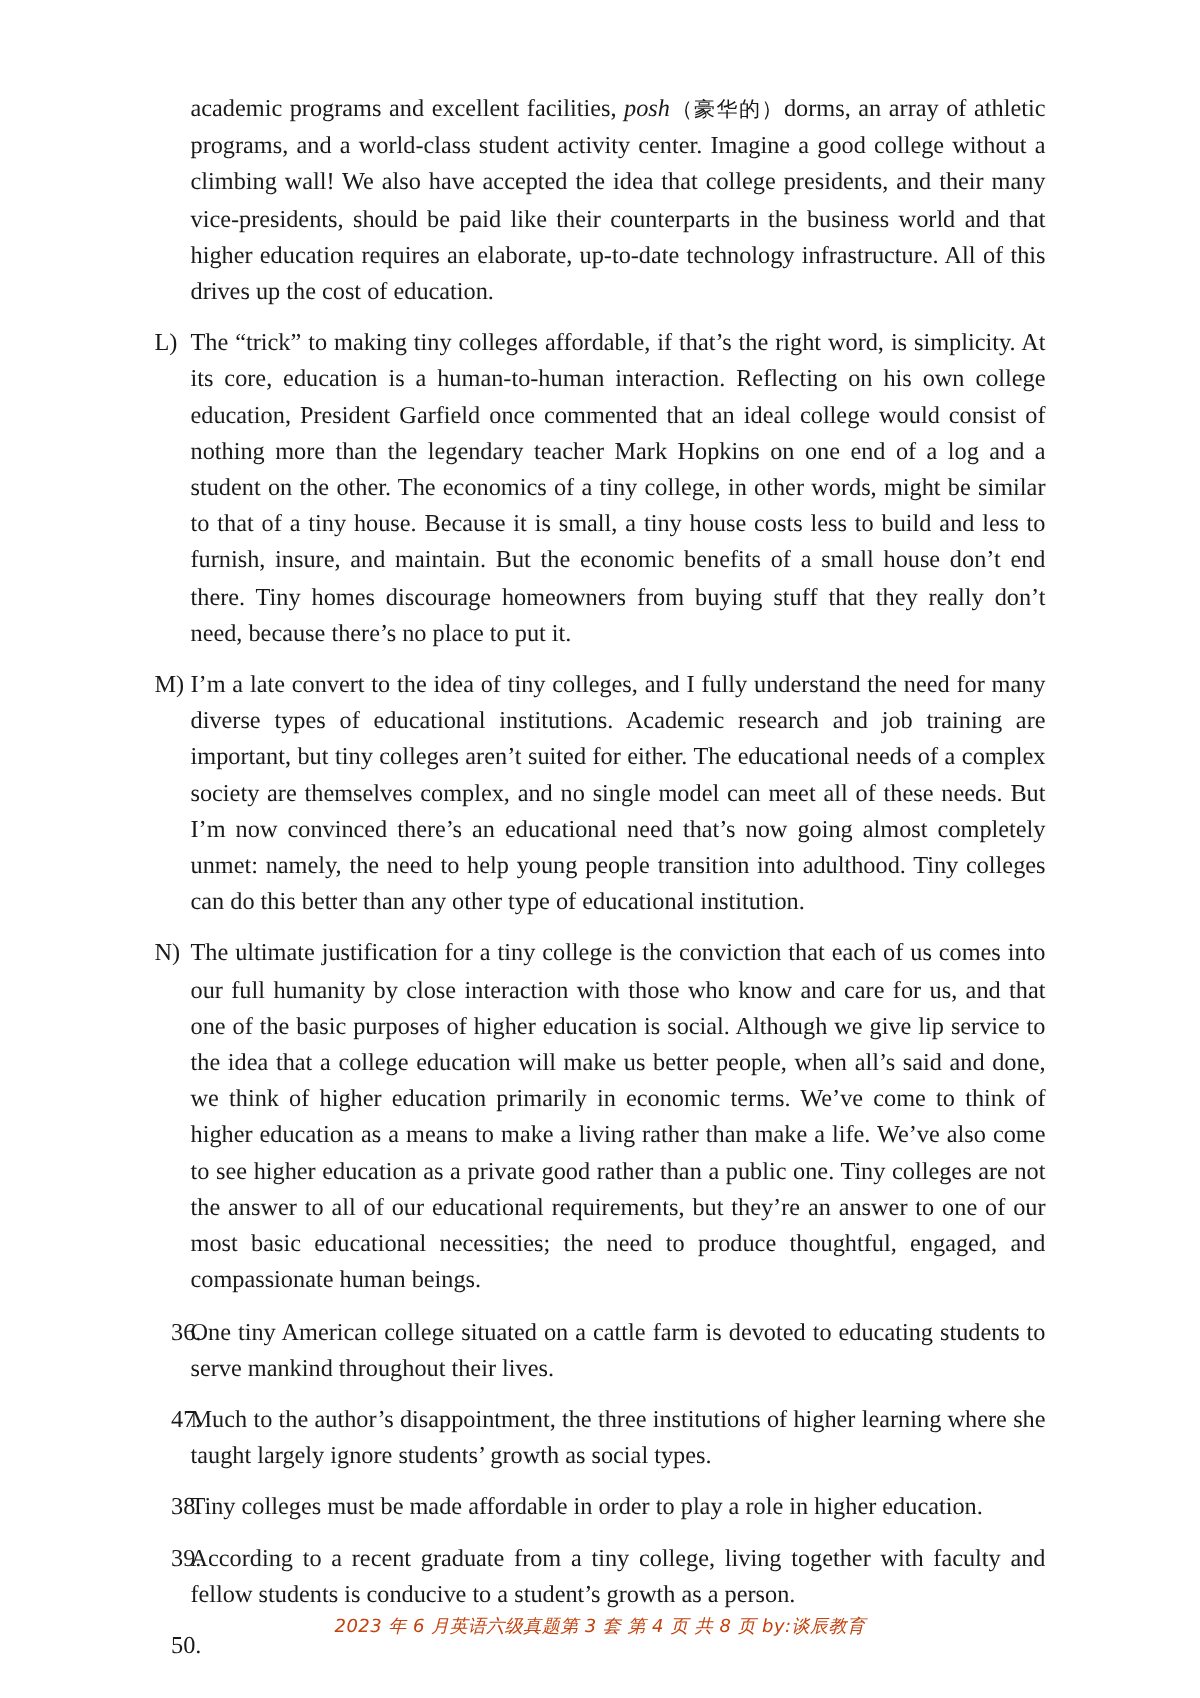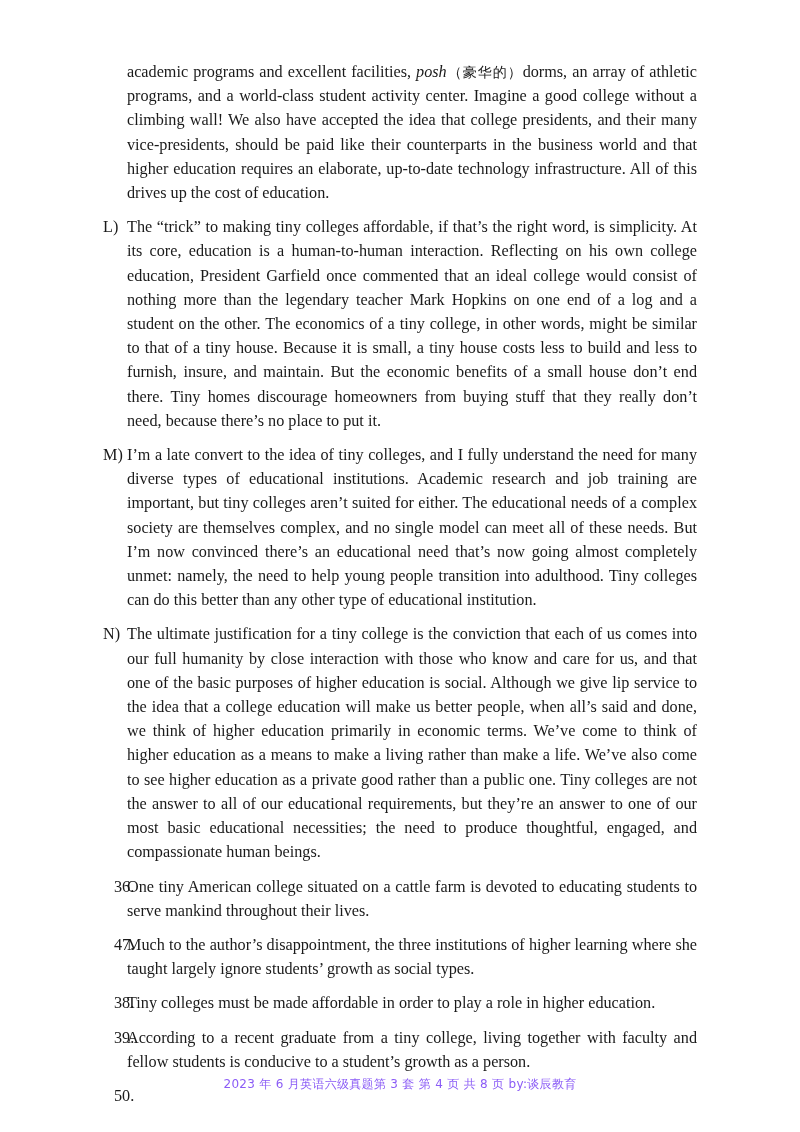--- a/index.html
+++ b/index.html
@@ -60,23 +60,24 @@
     .single-line {
       text-align: left;
     }
     .footer {
       position: absolute;
       left: 0;
       width: 800px;
       top: 1076px;
       text-align: center;
       font-size: 12px;
-      color: #8b5cf6;
+      color: #c2410c;
       font-family: "DejaVu Sans", "Liberation Sans", sans-serif;
       letter-spacing: 0.3px;
+      font-style: italic;
     }
     i { font-style: italic; }
   </style>
 </head>
 <body>
 
 <div class="page">
 
   <div class="text-block" style="top:60px;">
     <p class="cont"><span>academic programs and excellent facilities, </span><i>posh</i><span style="font-family:'DejaVu Sans', sans-serif; font-size:14px;">（豪华的）</span><span>dorms, an array of athletic programs, and a world-class student activity center. Imagine a good college without a climbing wall! We also have accepted the idea that college presidents, and their many vice-presidents, should be paid like their counterparts in the business world and that higher education requires an elaborate, up-to-date technology infrastructure. All of this drives up the cost of education.</span></p>

